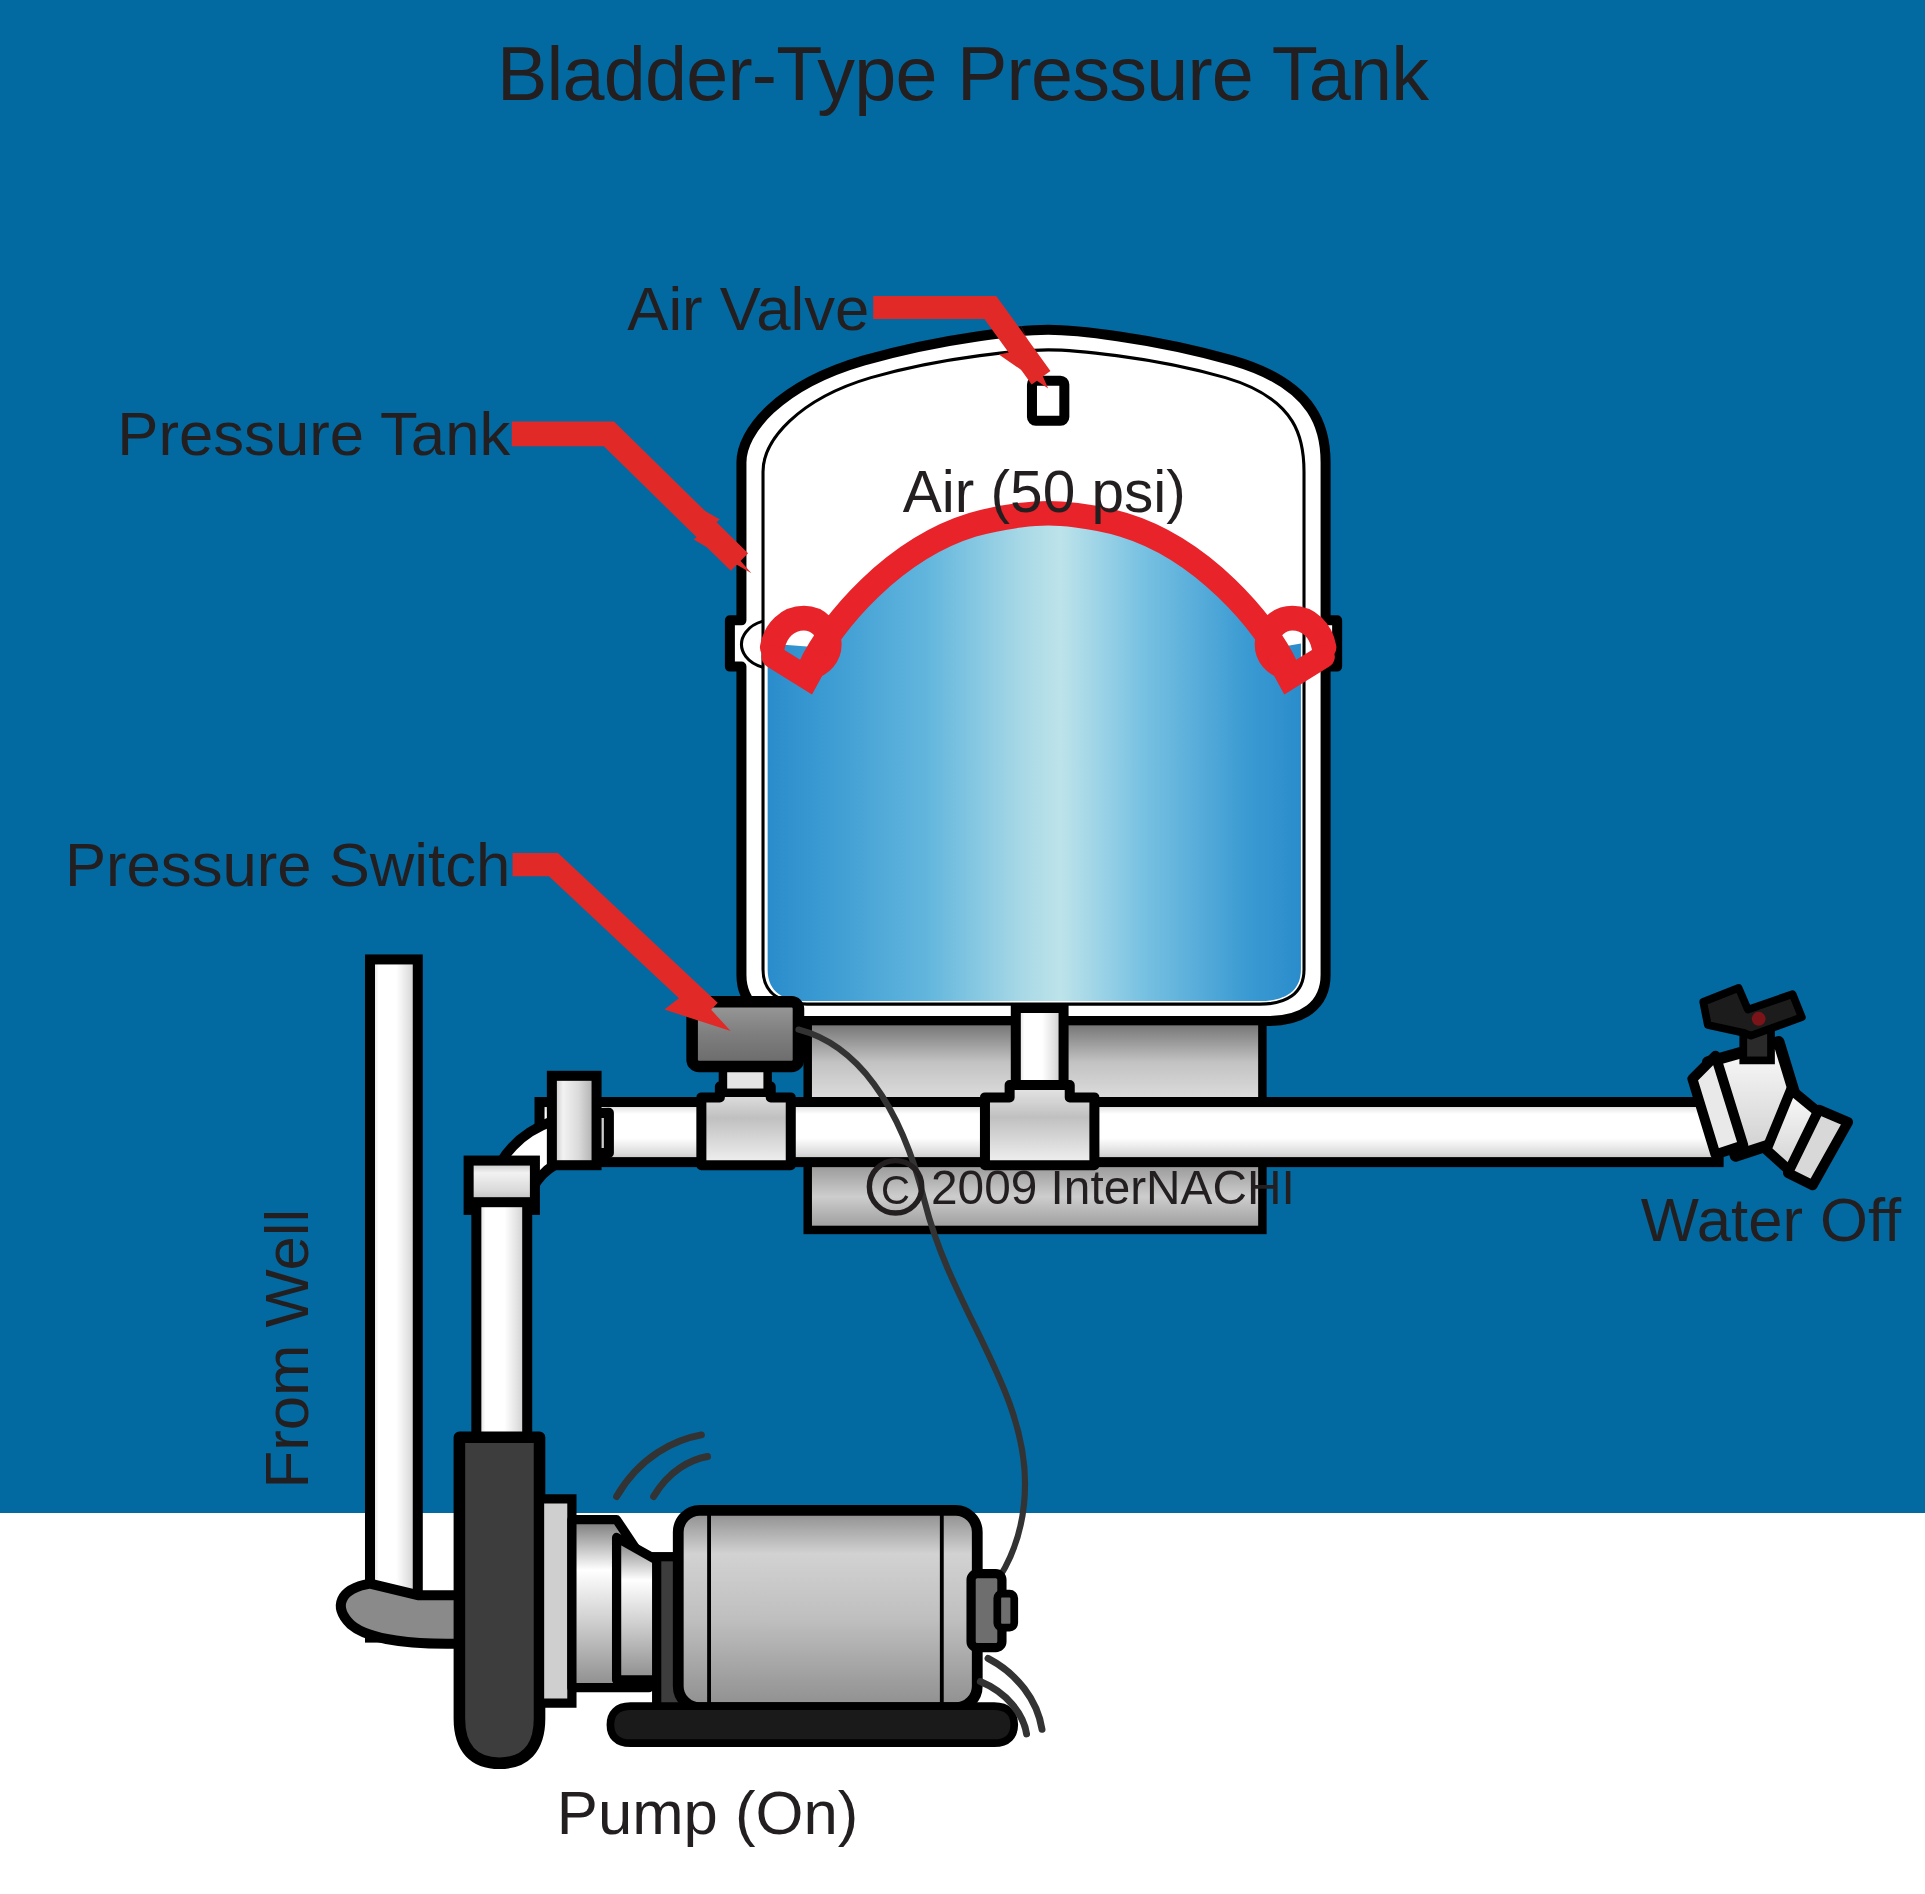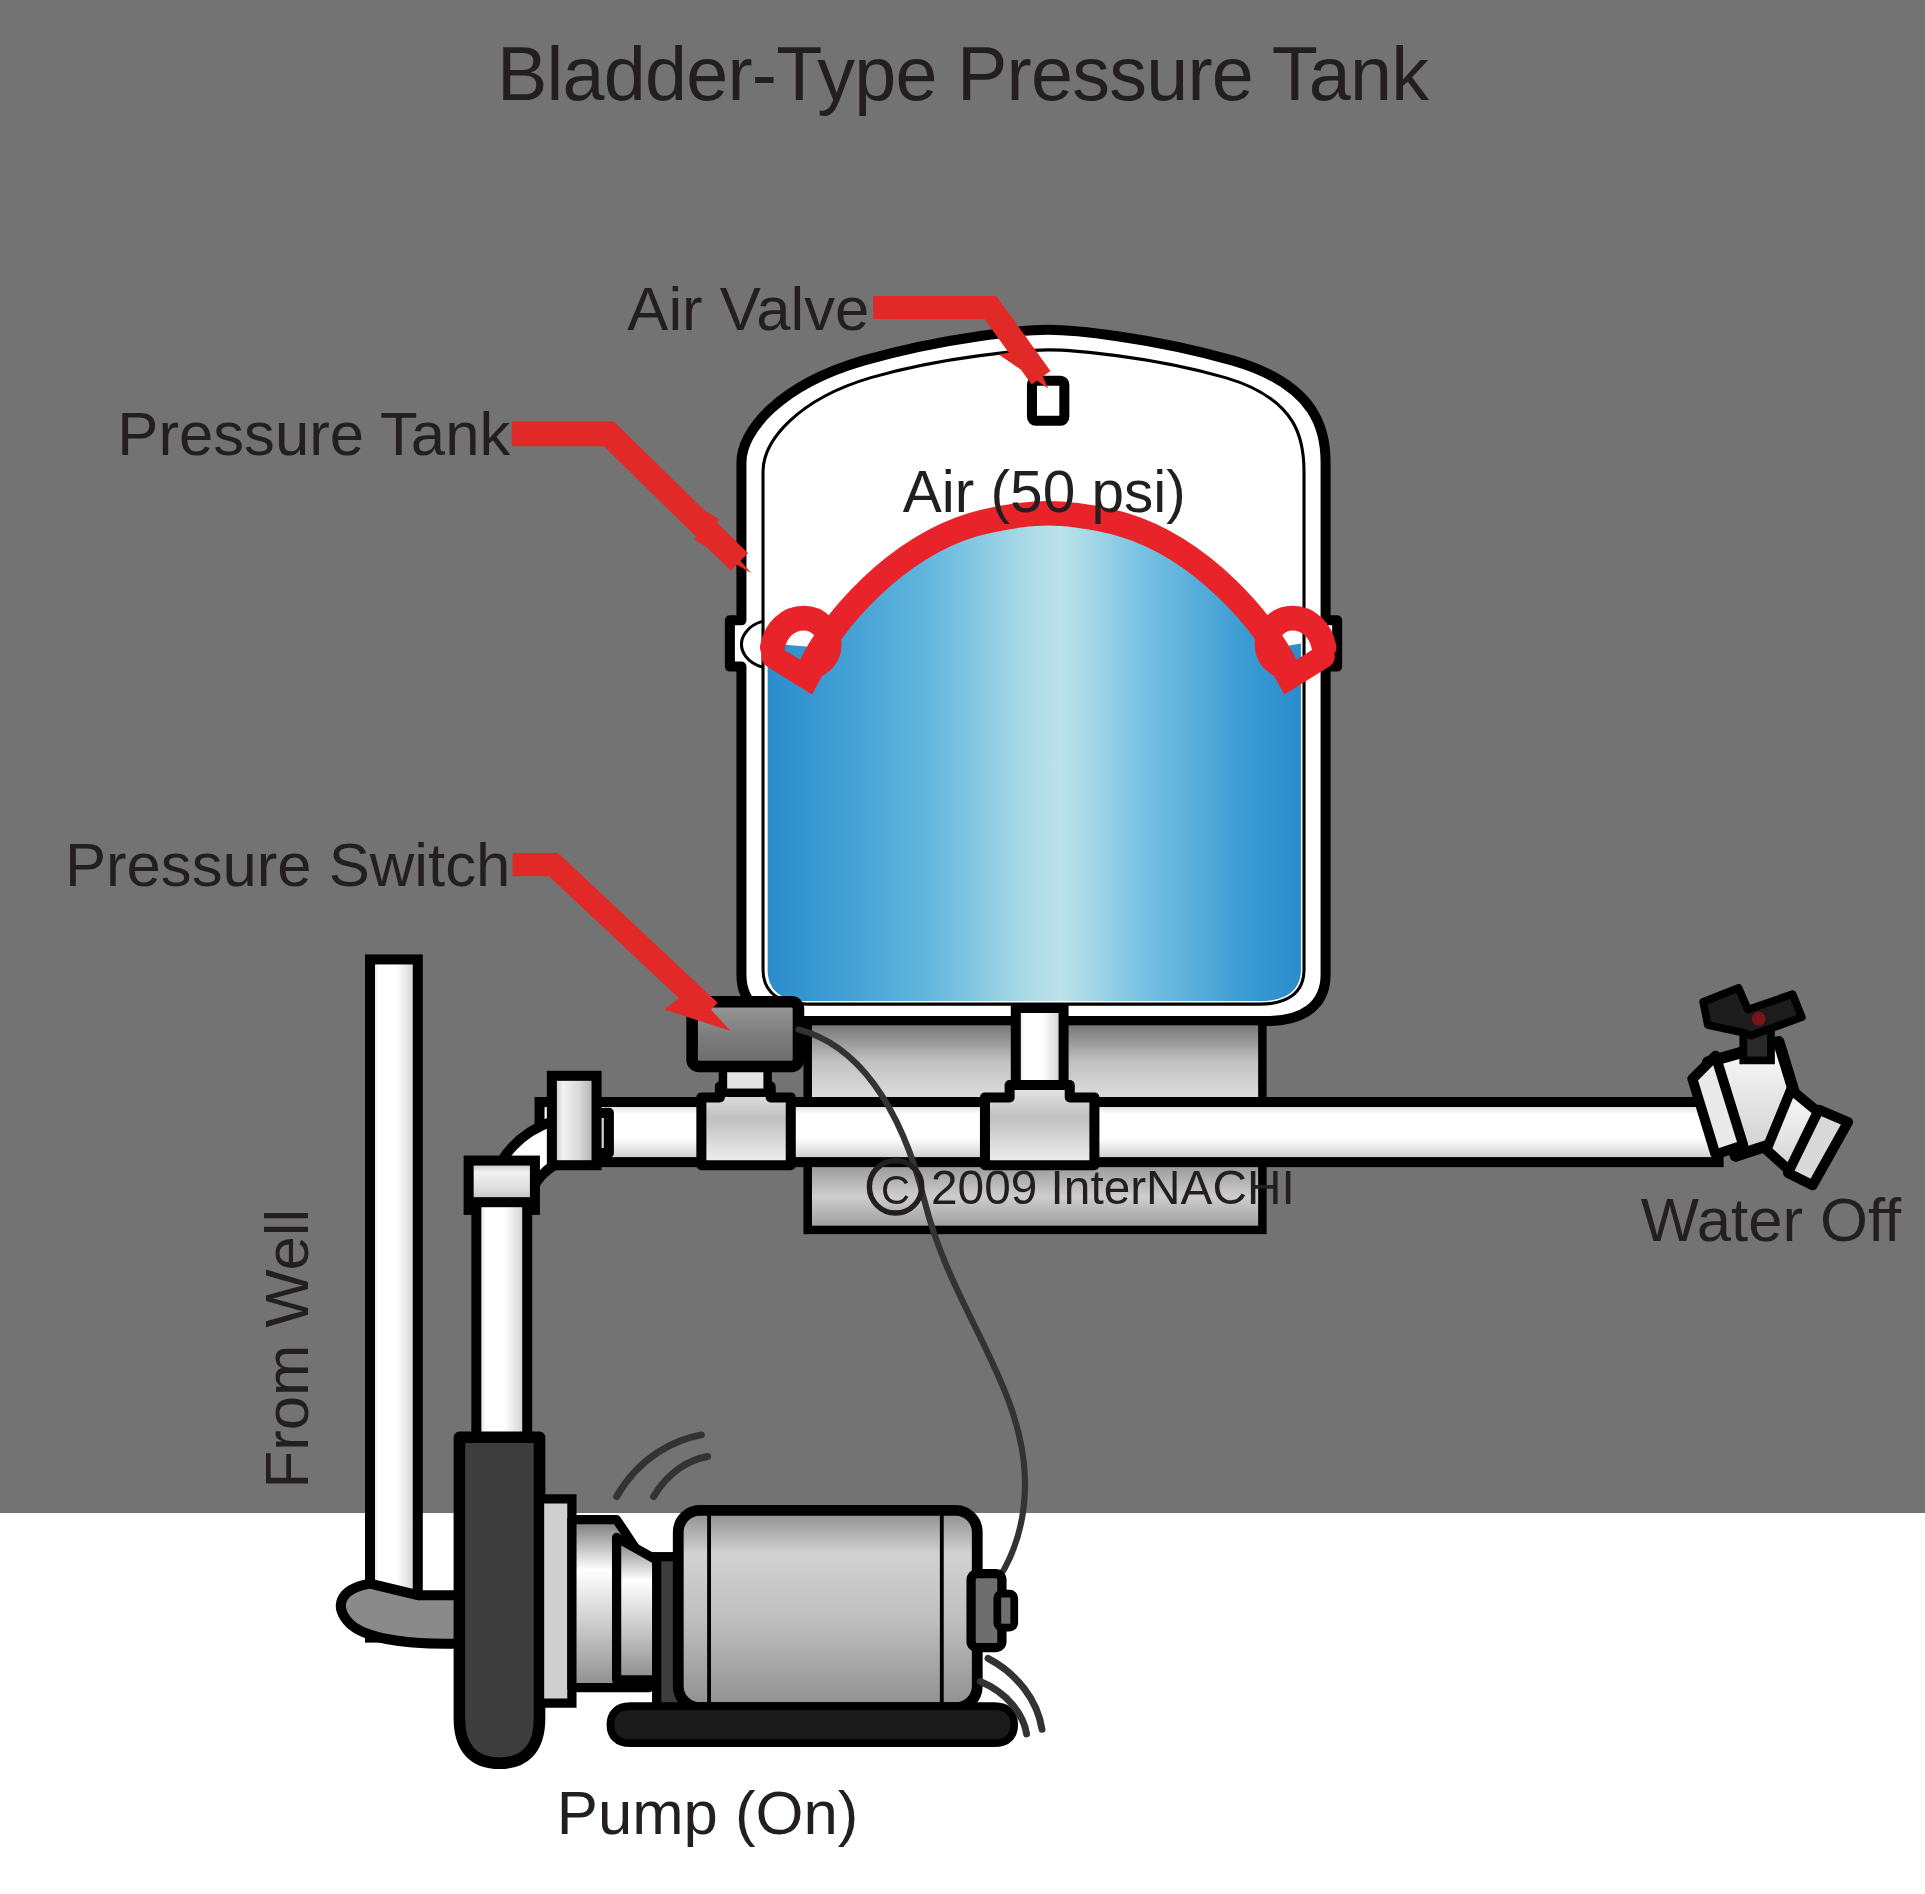--- a/index.html
+++ b/index.html
@@ -11,21 +11,21 @@
   body {
     width: 1926px;
     height: 1895px;
     font-family: "Liberation Sans", sans-serif;
     overflow: hidden;
   }
   #stage {
     position: relative;
     width: 1926px;
     height: 1513px;
-    background: #737373;
+    background: #0369a1;
   }
   #diagram {
     position: absolute;
     left: 0;
     top: 0;
     width: 1926px;
     height: 1895px;
   }
   .txt {
     fill: #231f20;

